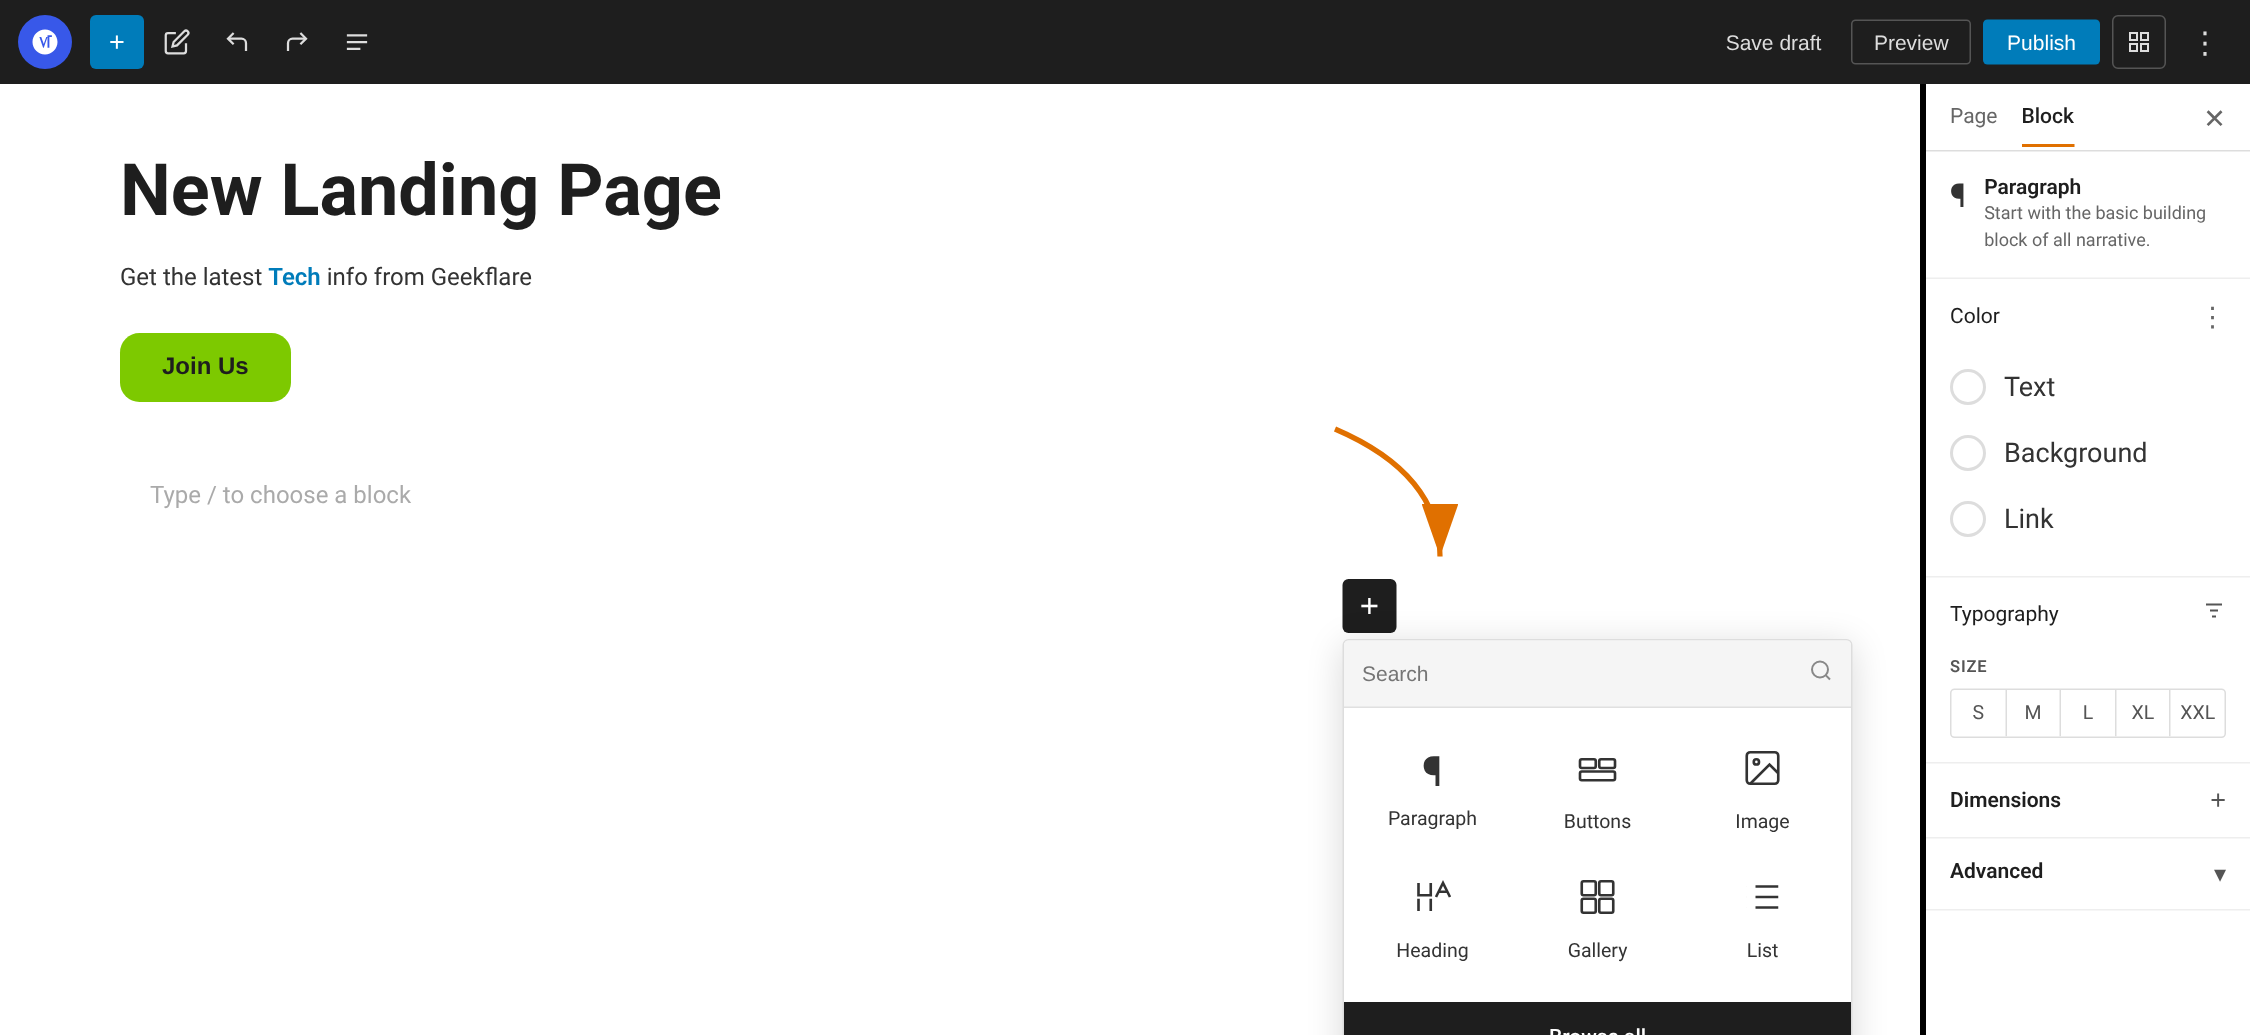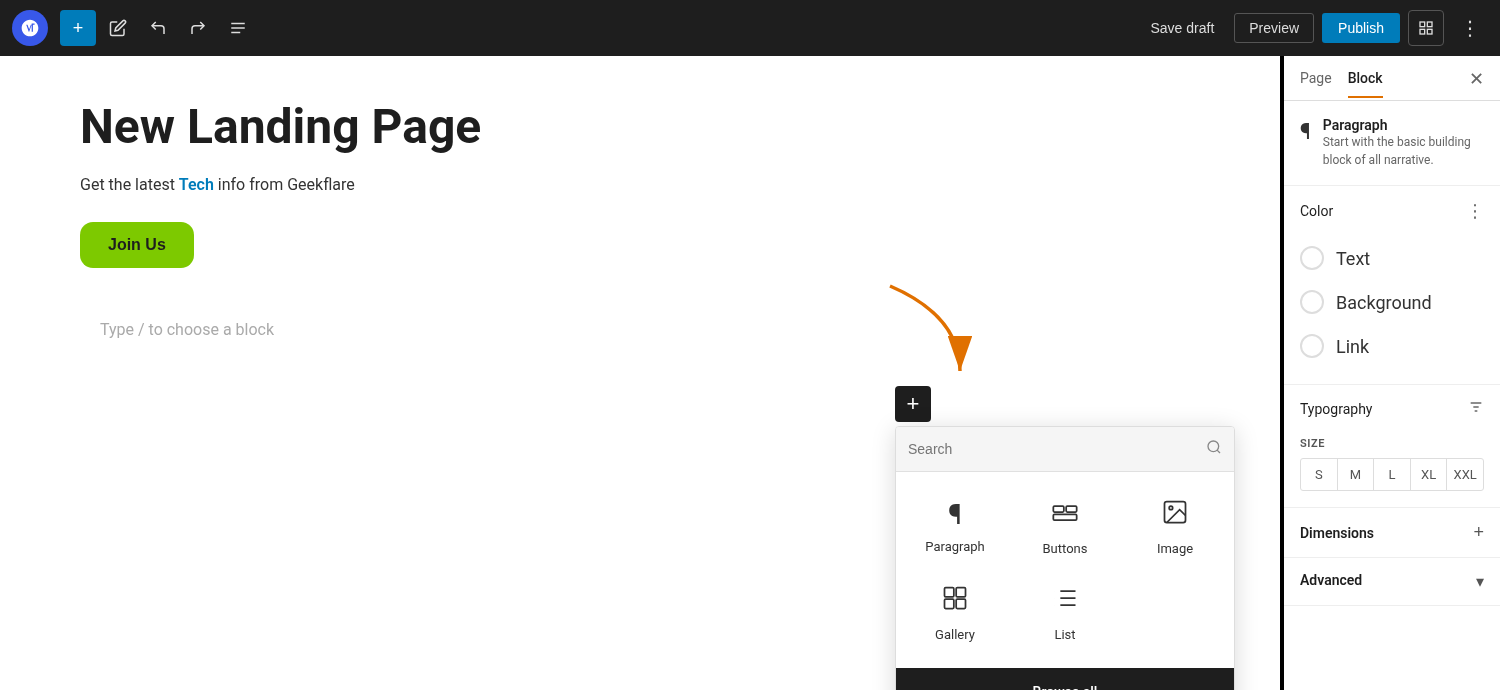--- a/index.html
+++ b/index.html
@@ -476,20 +476,32 @@
           <span class="block-item-icon">
             <svg width="28" height="28" viewBox="0 0 24 24" fill="none" stroke="#333" stroke-width="1.5">
               <rect x="3" y="3" width="18" height="18" rx="2"></rect>
               <circle cx="8.5" cy="8.5" r="1.5"></circle>
               <polyline points="21 15 16 10 5 21"></polyline>
             </svg>
           </span>
           <span class="block-item-label">Image</span>
         </div>
 
+        <div class="block-item">
+          <span class="block-item-icon">
+            <svg width="28" height="28" viewBox="0 0 24 24" fill="none" stroke="#333" stroke-width="1.5">
+              <path d="M4 4v7h7V4"></path>
+                <path d="M4 20v-7"></path>
+                <path d="M11 20v-7"></path>
+                <path d="M14 12l4-8 4 8"></path>
+              <line x1="15.2" y1="9" x2="20.8" y2="9"></line>
+            </svg>
+          </span>
+          <span class="block-item-label">Heading</span>
+        </div>
 
         <div class="block-item">
           <span class="block-item-icon">
             <svg width="28" height="28" viewBox="0 0 24 24" fill="none" stroke="#333" stroke-width="1.5">
               <rect x="3" y="3" width="8" height="8" rx="1"></rect>
                 <rect x="13" y="3" width="8" height="8" rx="1"></rect>
               <rect x="3" y="13" width="8" height="8" rx="1"></rect>
                 <rect x="13" y="13" width="8" height="8" rx="1"></rect>
             </svg>
           </span>

